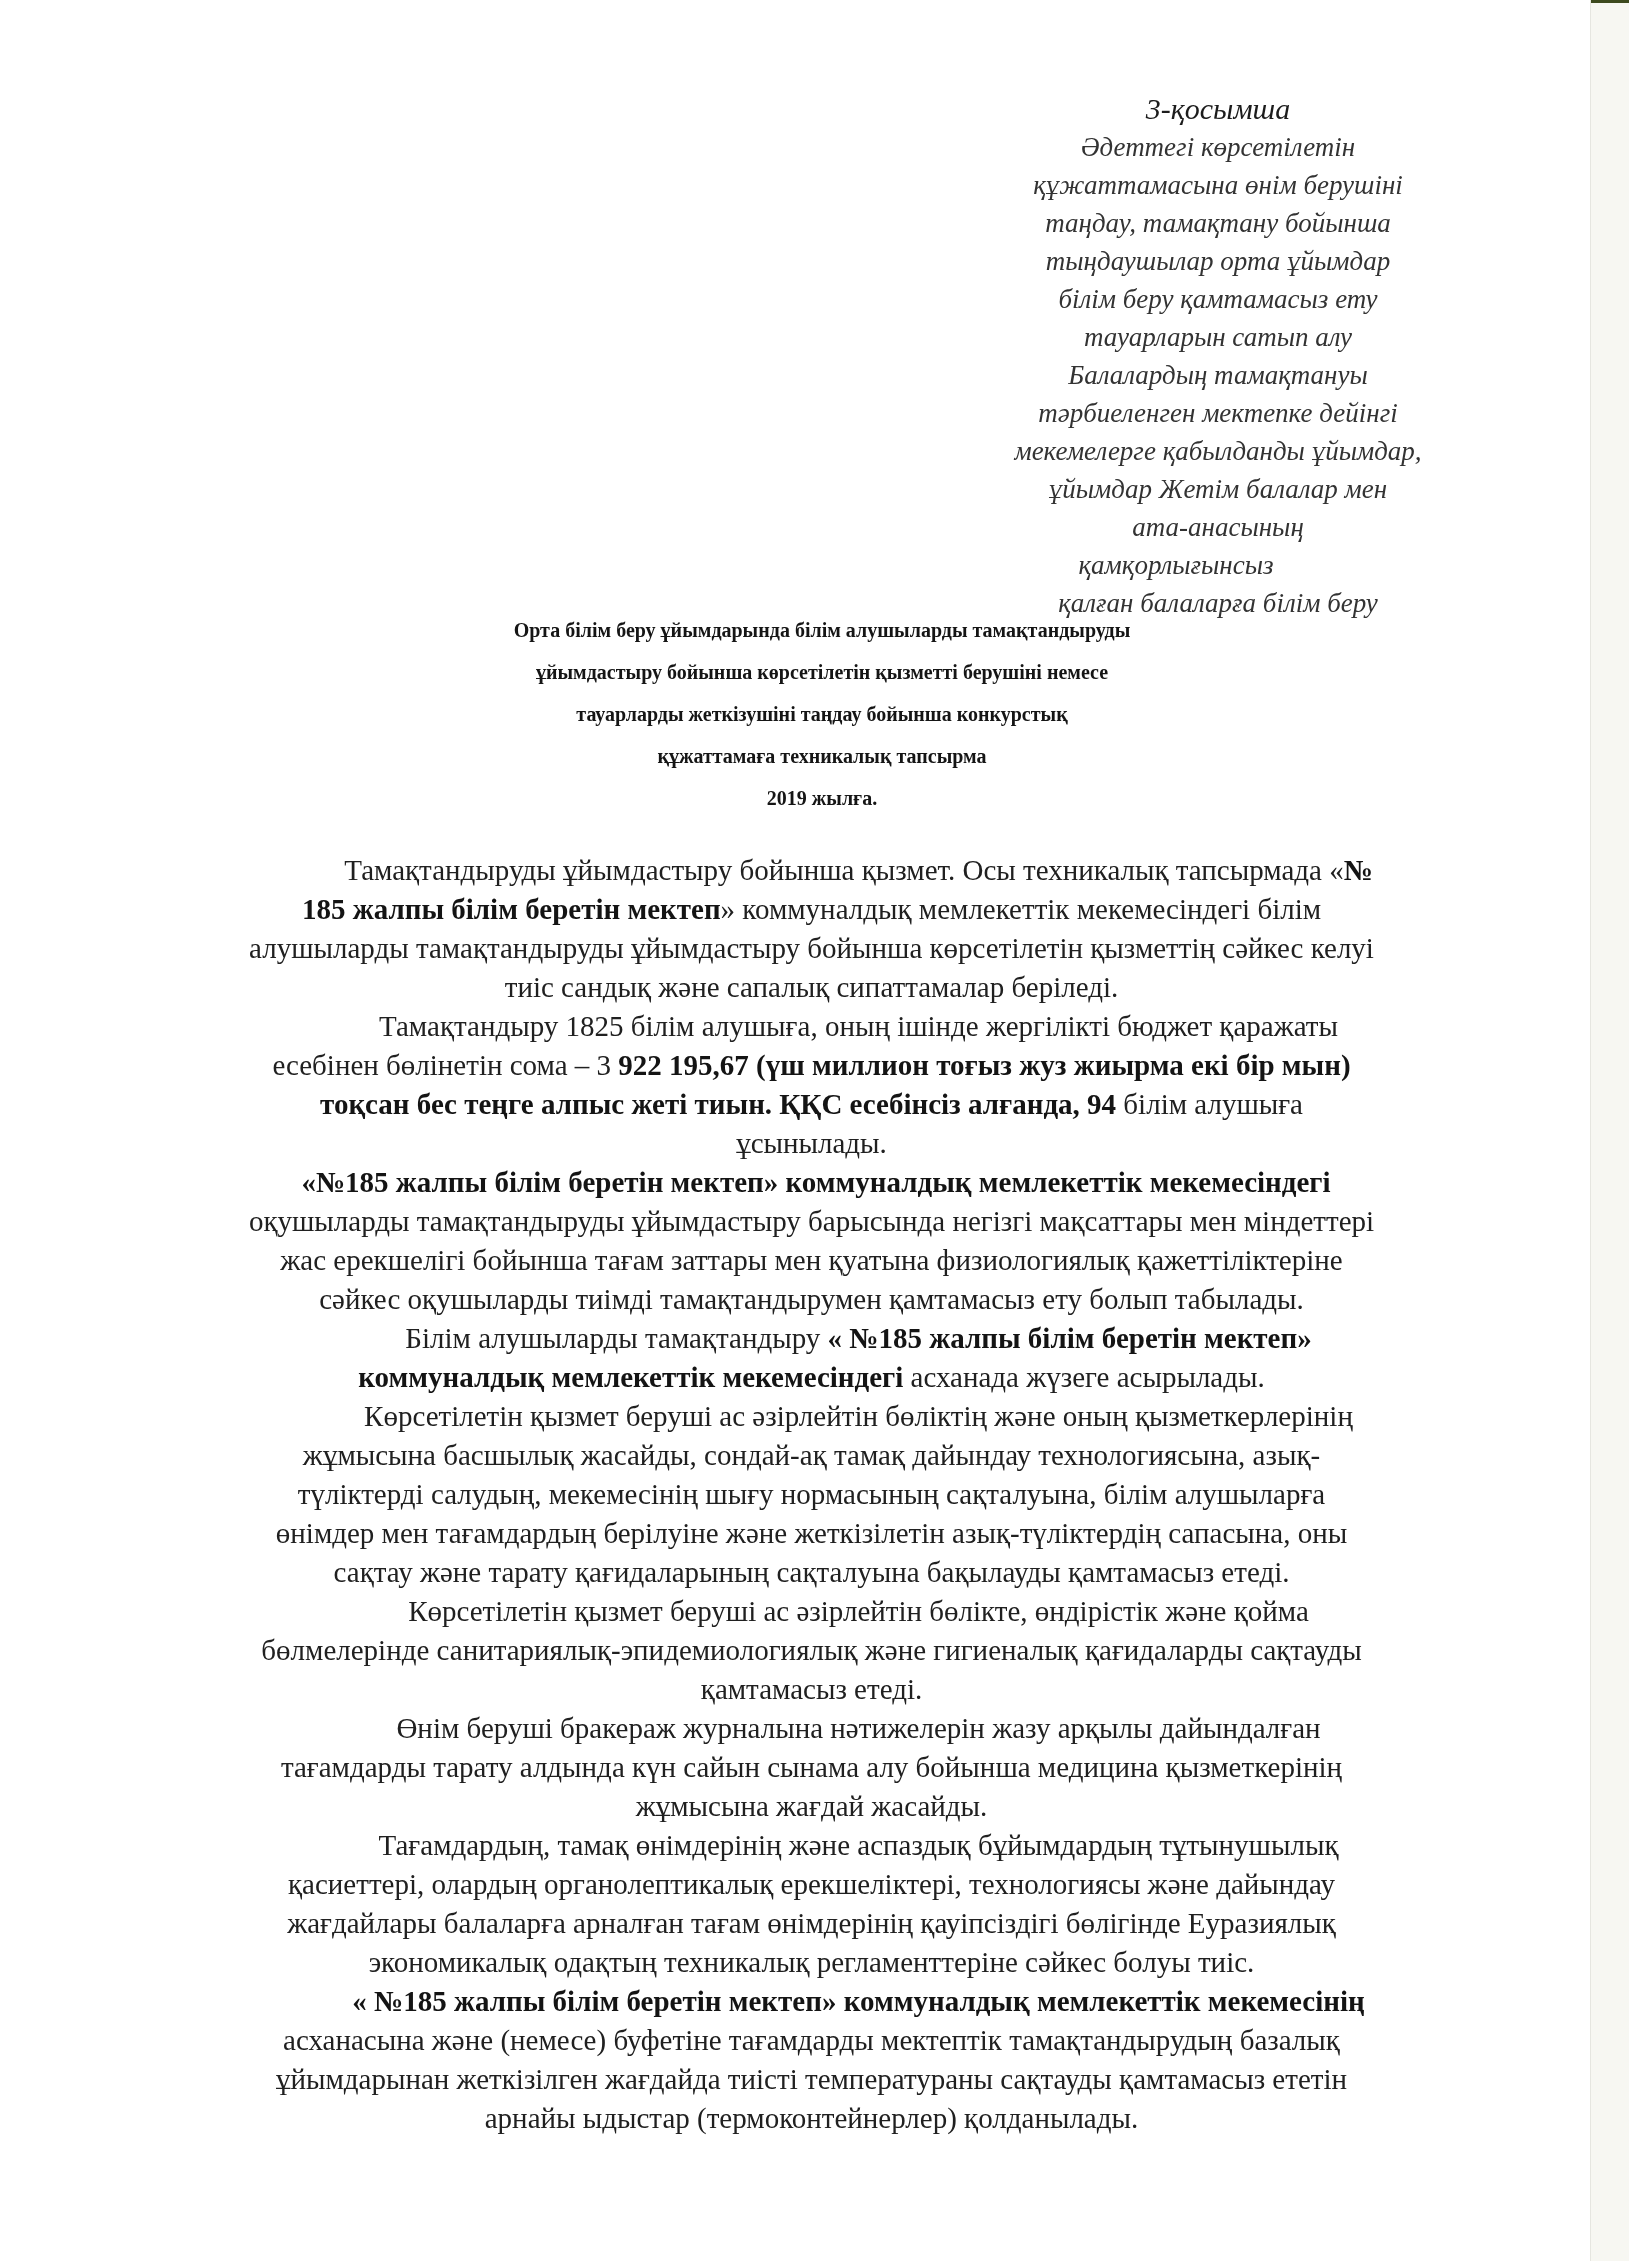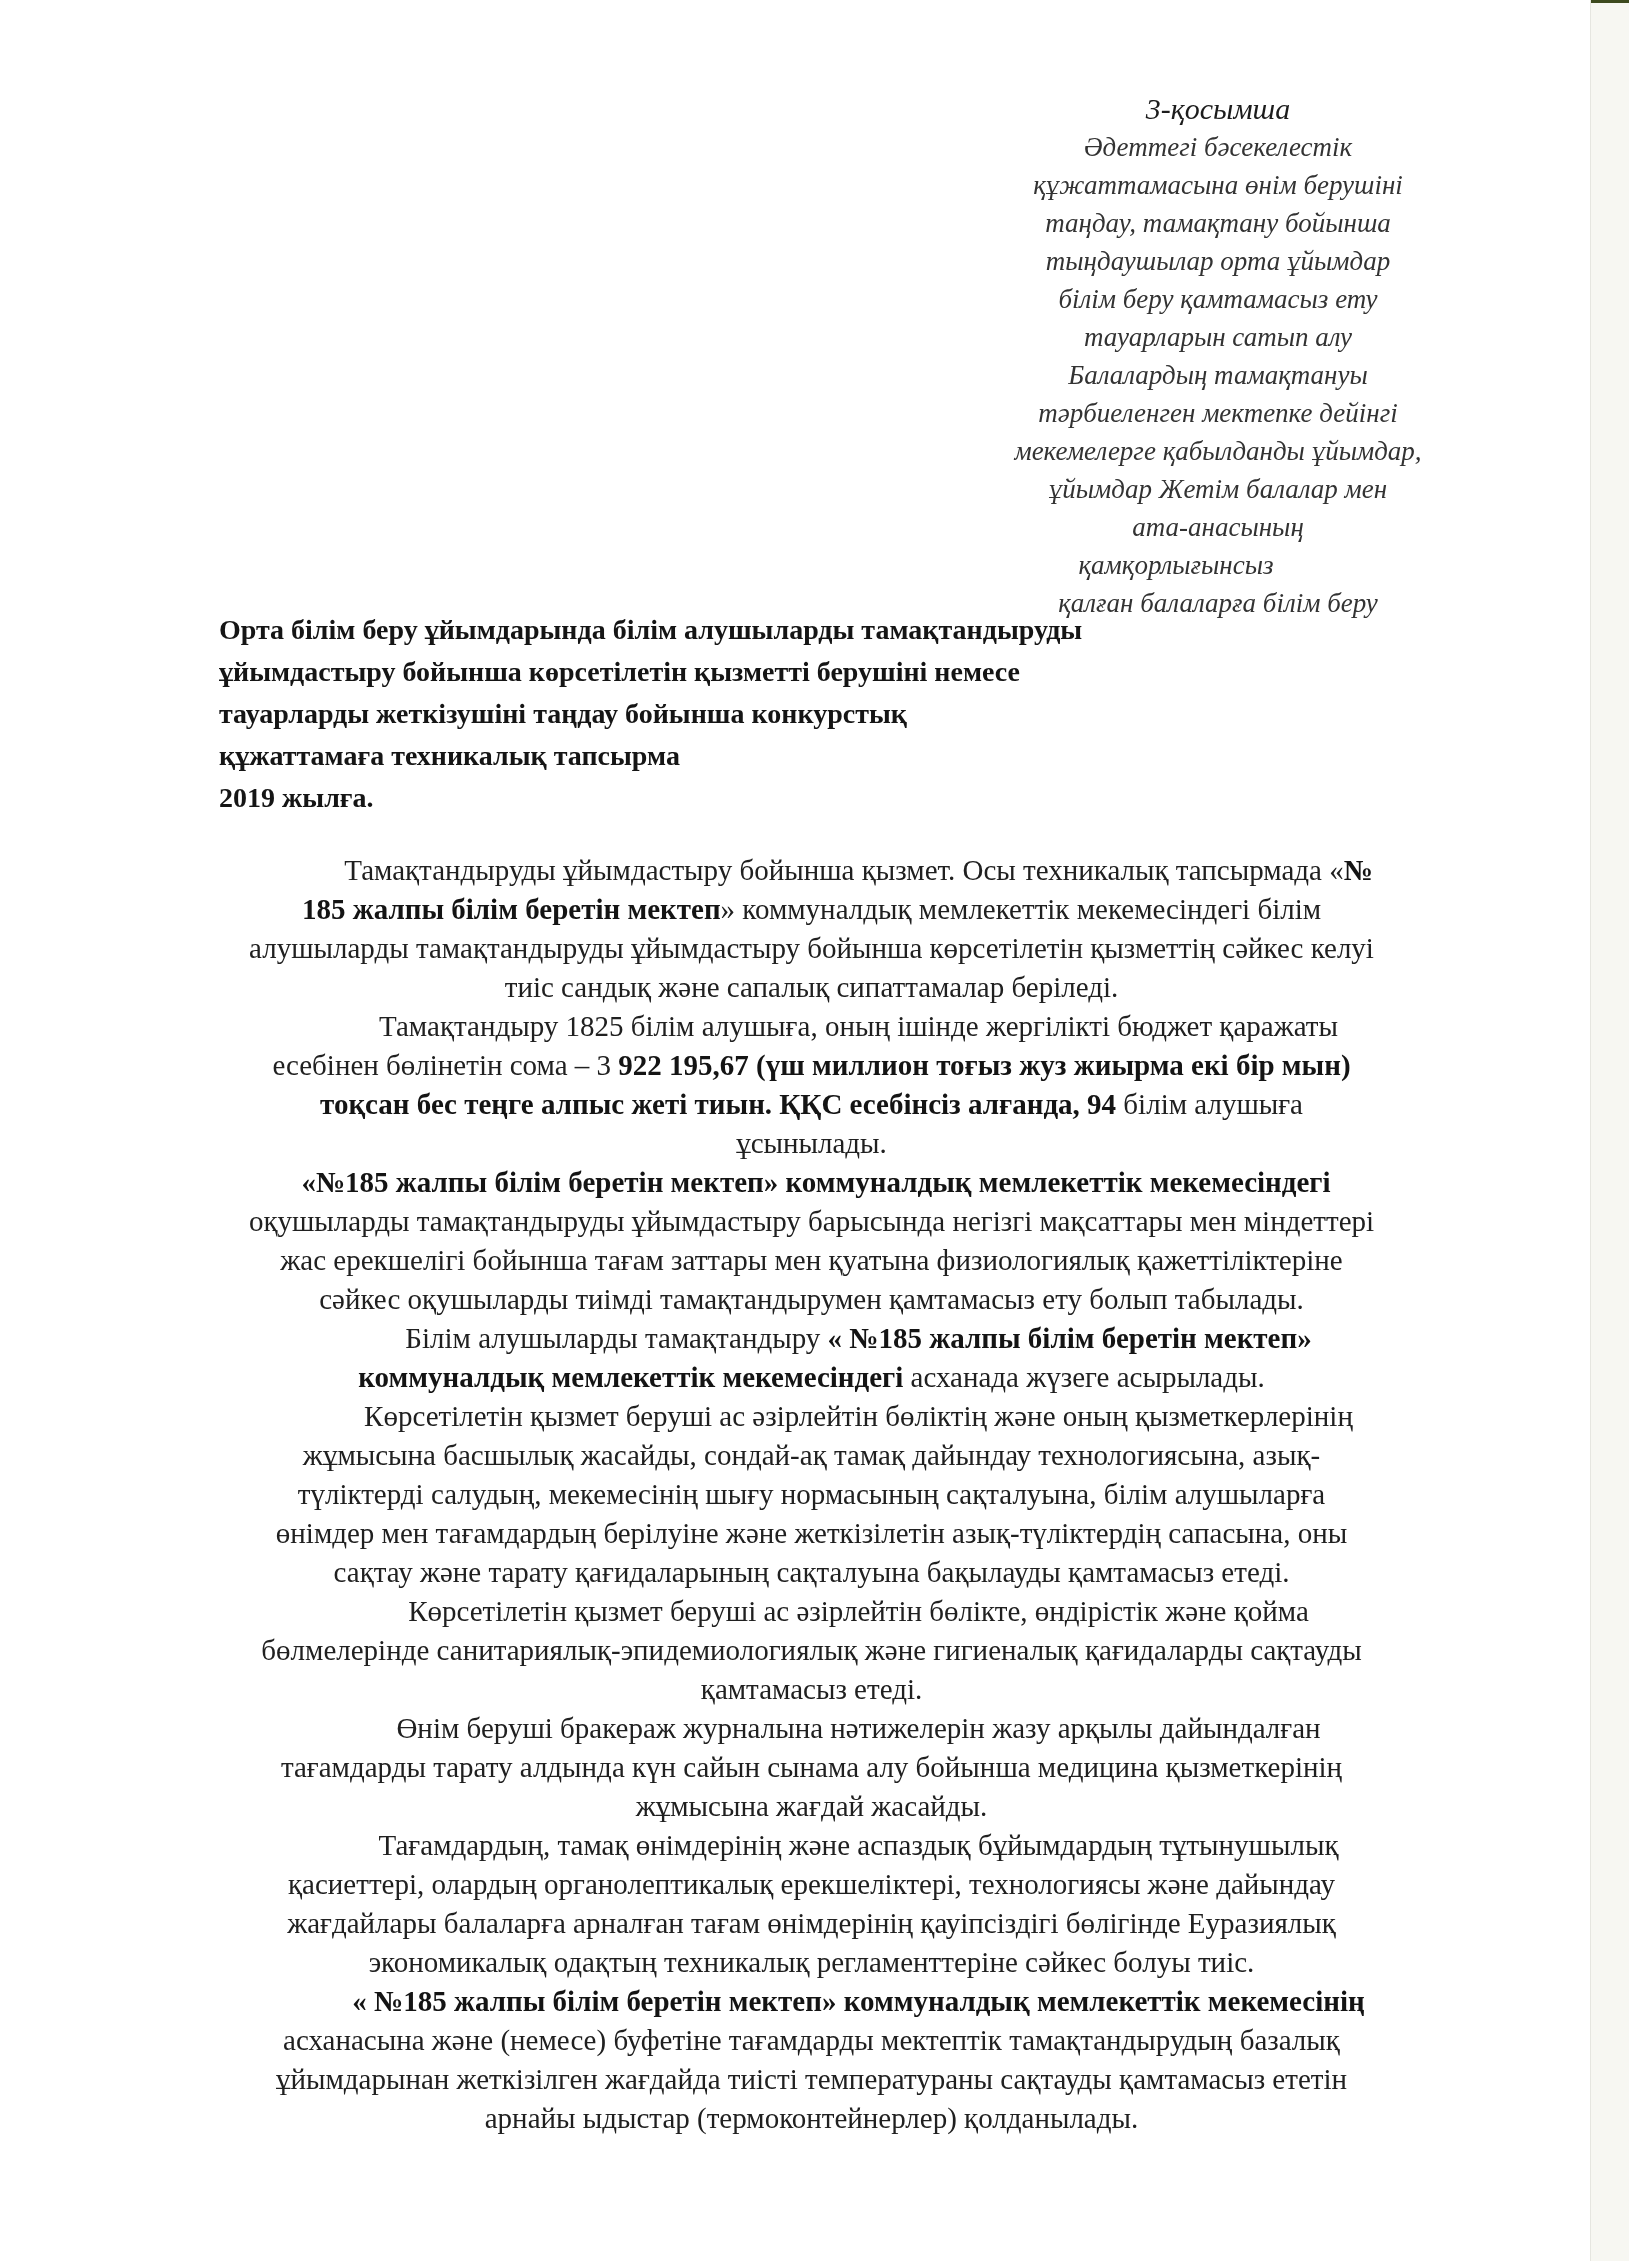--- a/index.html
+++ b/index.html
@@ -8,41 +8,41 @@
     font-family: "Liberation Serif", "DejaVu Serif", serif; color: #1c1c1c;
   }
   .edge-strip { position: absolute; top: 0; right: 0; width: 39px; height: 100%; background: #f7f7f2; border-left: 0.6px solid #e6e6e0; }
   .edge-strip .topbar { position: absolute; top: 0; left: 0; right: 0; height: 2.6px; background: #3d4a1e; }
 
   .appendix { position: absolute; top: 90px; left: 928px; width: 580px; text-align: center;
     font-style: italic; font-size: 27px; line-height: 38px; color: #333; }
   .appendix .label { font-weight: normal; font-size: 30px; color: #1c1c1c; }
   .appendix .line { display: block; white-space: nowrap; }
 
-  .title { position: absolute; top: 609px; left: 219px; width: 1206px; 
-    font-weight: bold; font-size: 28px; line-height: 42px; color: #151515; }
+  .title { position: absolute; top: 609px; left: 219px; width: 1206px; text-align: center;
+    font-weight: bold; font-size: 20px; line-height: 42px; color: #151515; }
   .title .line { display: block; white-space: nowrap; }
 
   .body-text { position: absolute; top: 851px; left: 199px; width: 1225px;
     font-size: 29px; line-height: 39px; color: #202020; }
   .body-text .line { display: block; white-space: nowrap; text-align: center; }
   .ind { padding-left: 94px; }
   .ind-s { padding-left: 9px; }
   .b { font-weight: bold; color: #141414; }
 </style>
 </head>
 <body>
 
 <div class="edge-strip">
     <div class="topbar"></div>
   </div>
 
 <div class="appendix">
   <span class="line label">3-қосымша</span>
-  <span class="line">Әдеттегі бәсекелестік</span>
+  <span class="line">Әдеттегі көрсетілетін</span>
   <span class="line">құжаттамасына өнім берушіні</span>
   <span class="line">таңдау, тамақтану бойынша</span>
   <span class="line">тыңдаушылар орта ұйымдар</span>
   <span class="line">білім беру қамтамасыз ету</span>
   <span class="line">тауарларын сатып алу</span>
   <span class="line">Балалардың тамақтануы</span>
   <span class="line">тәрбиеленген мектепке дейінгі</span>
   <span class="line">мекемелерге қабылданды ұйымдар,</span>
   <span class="line">ұйымдар Жетім балалар мен</span>
   <span class="line">ата-анасының</span>

